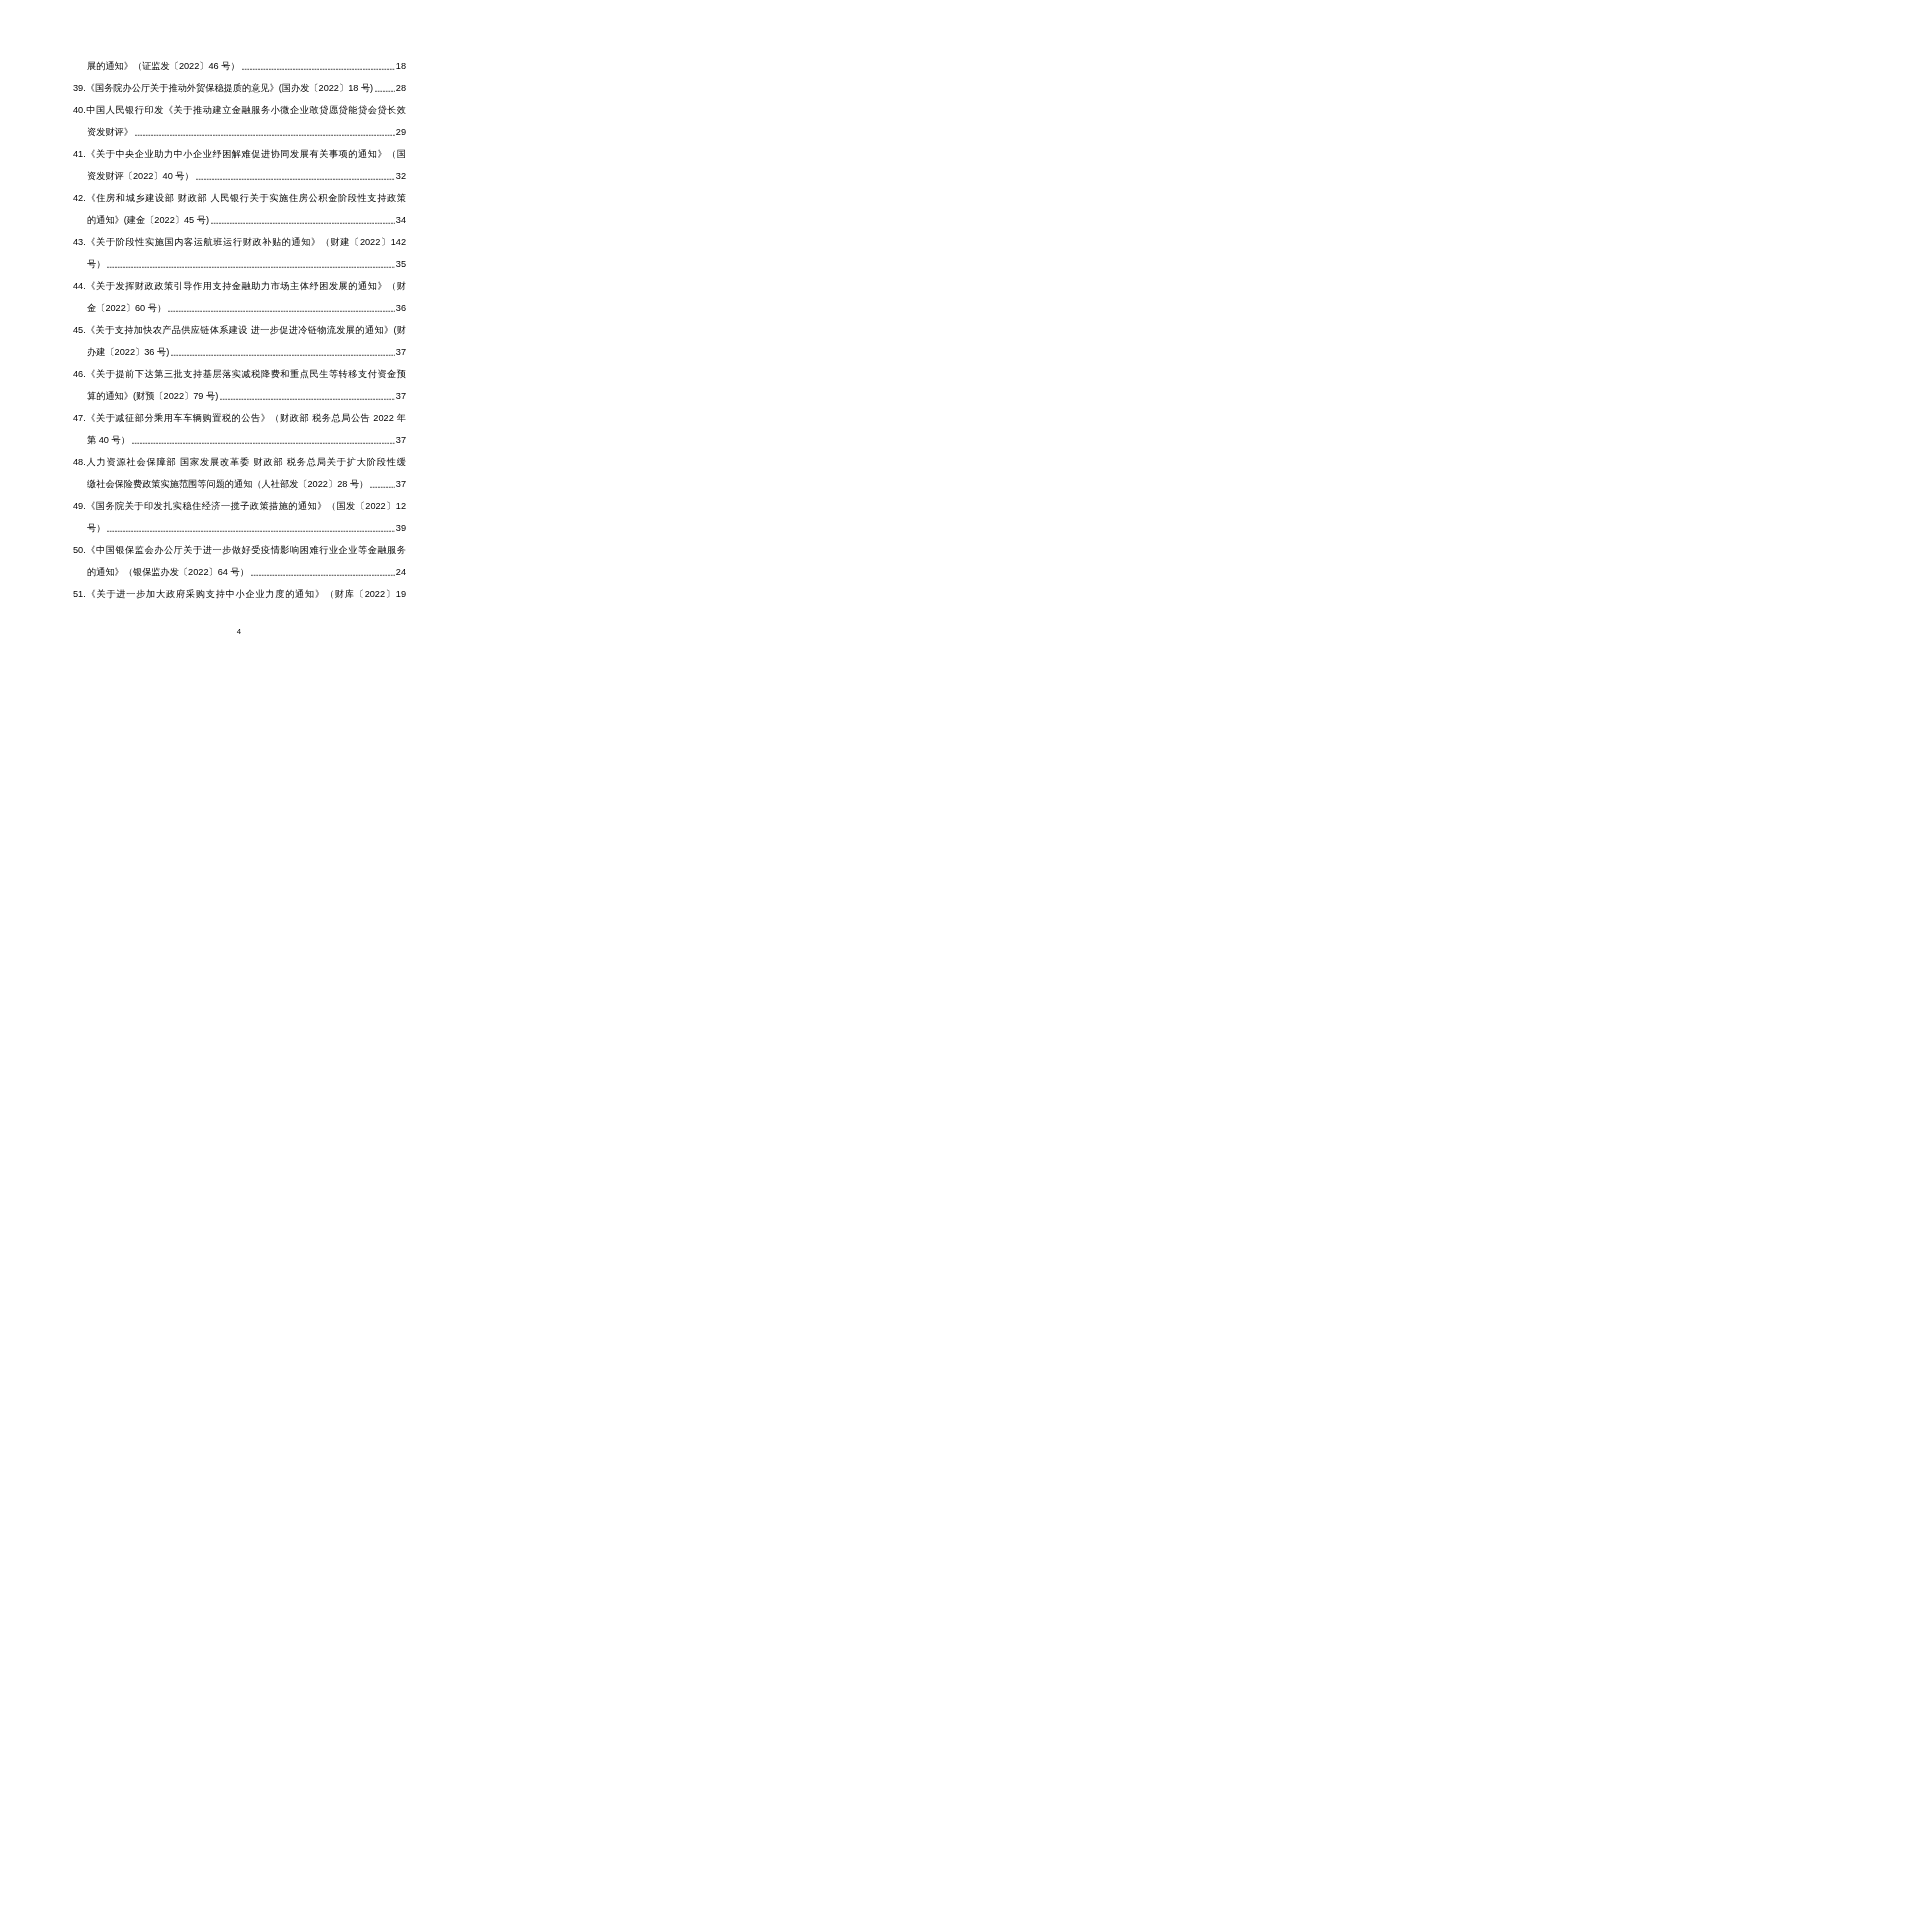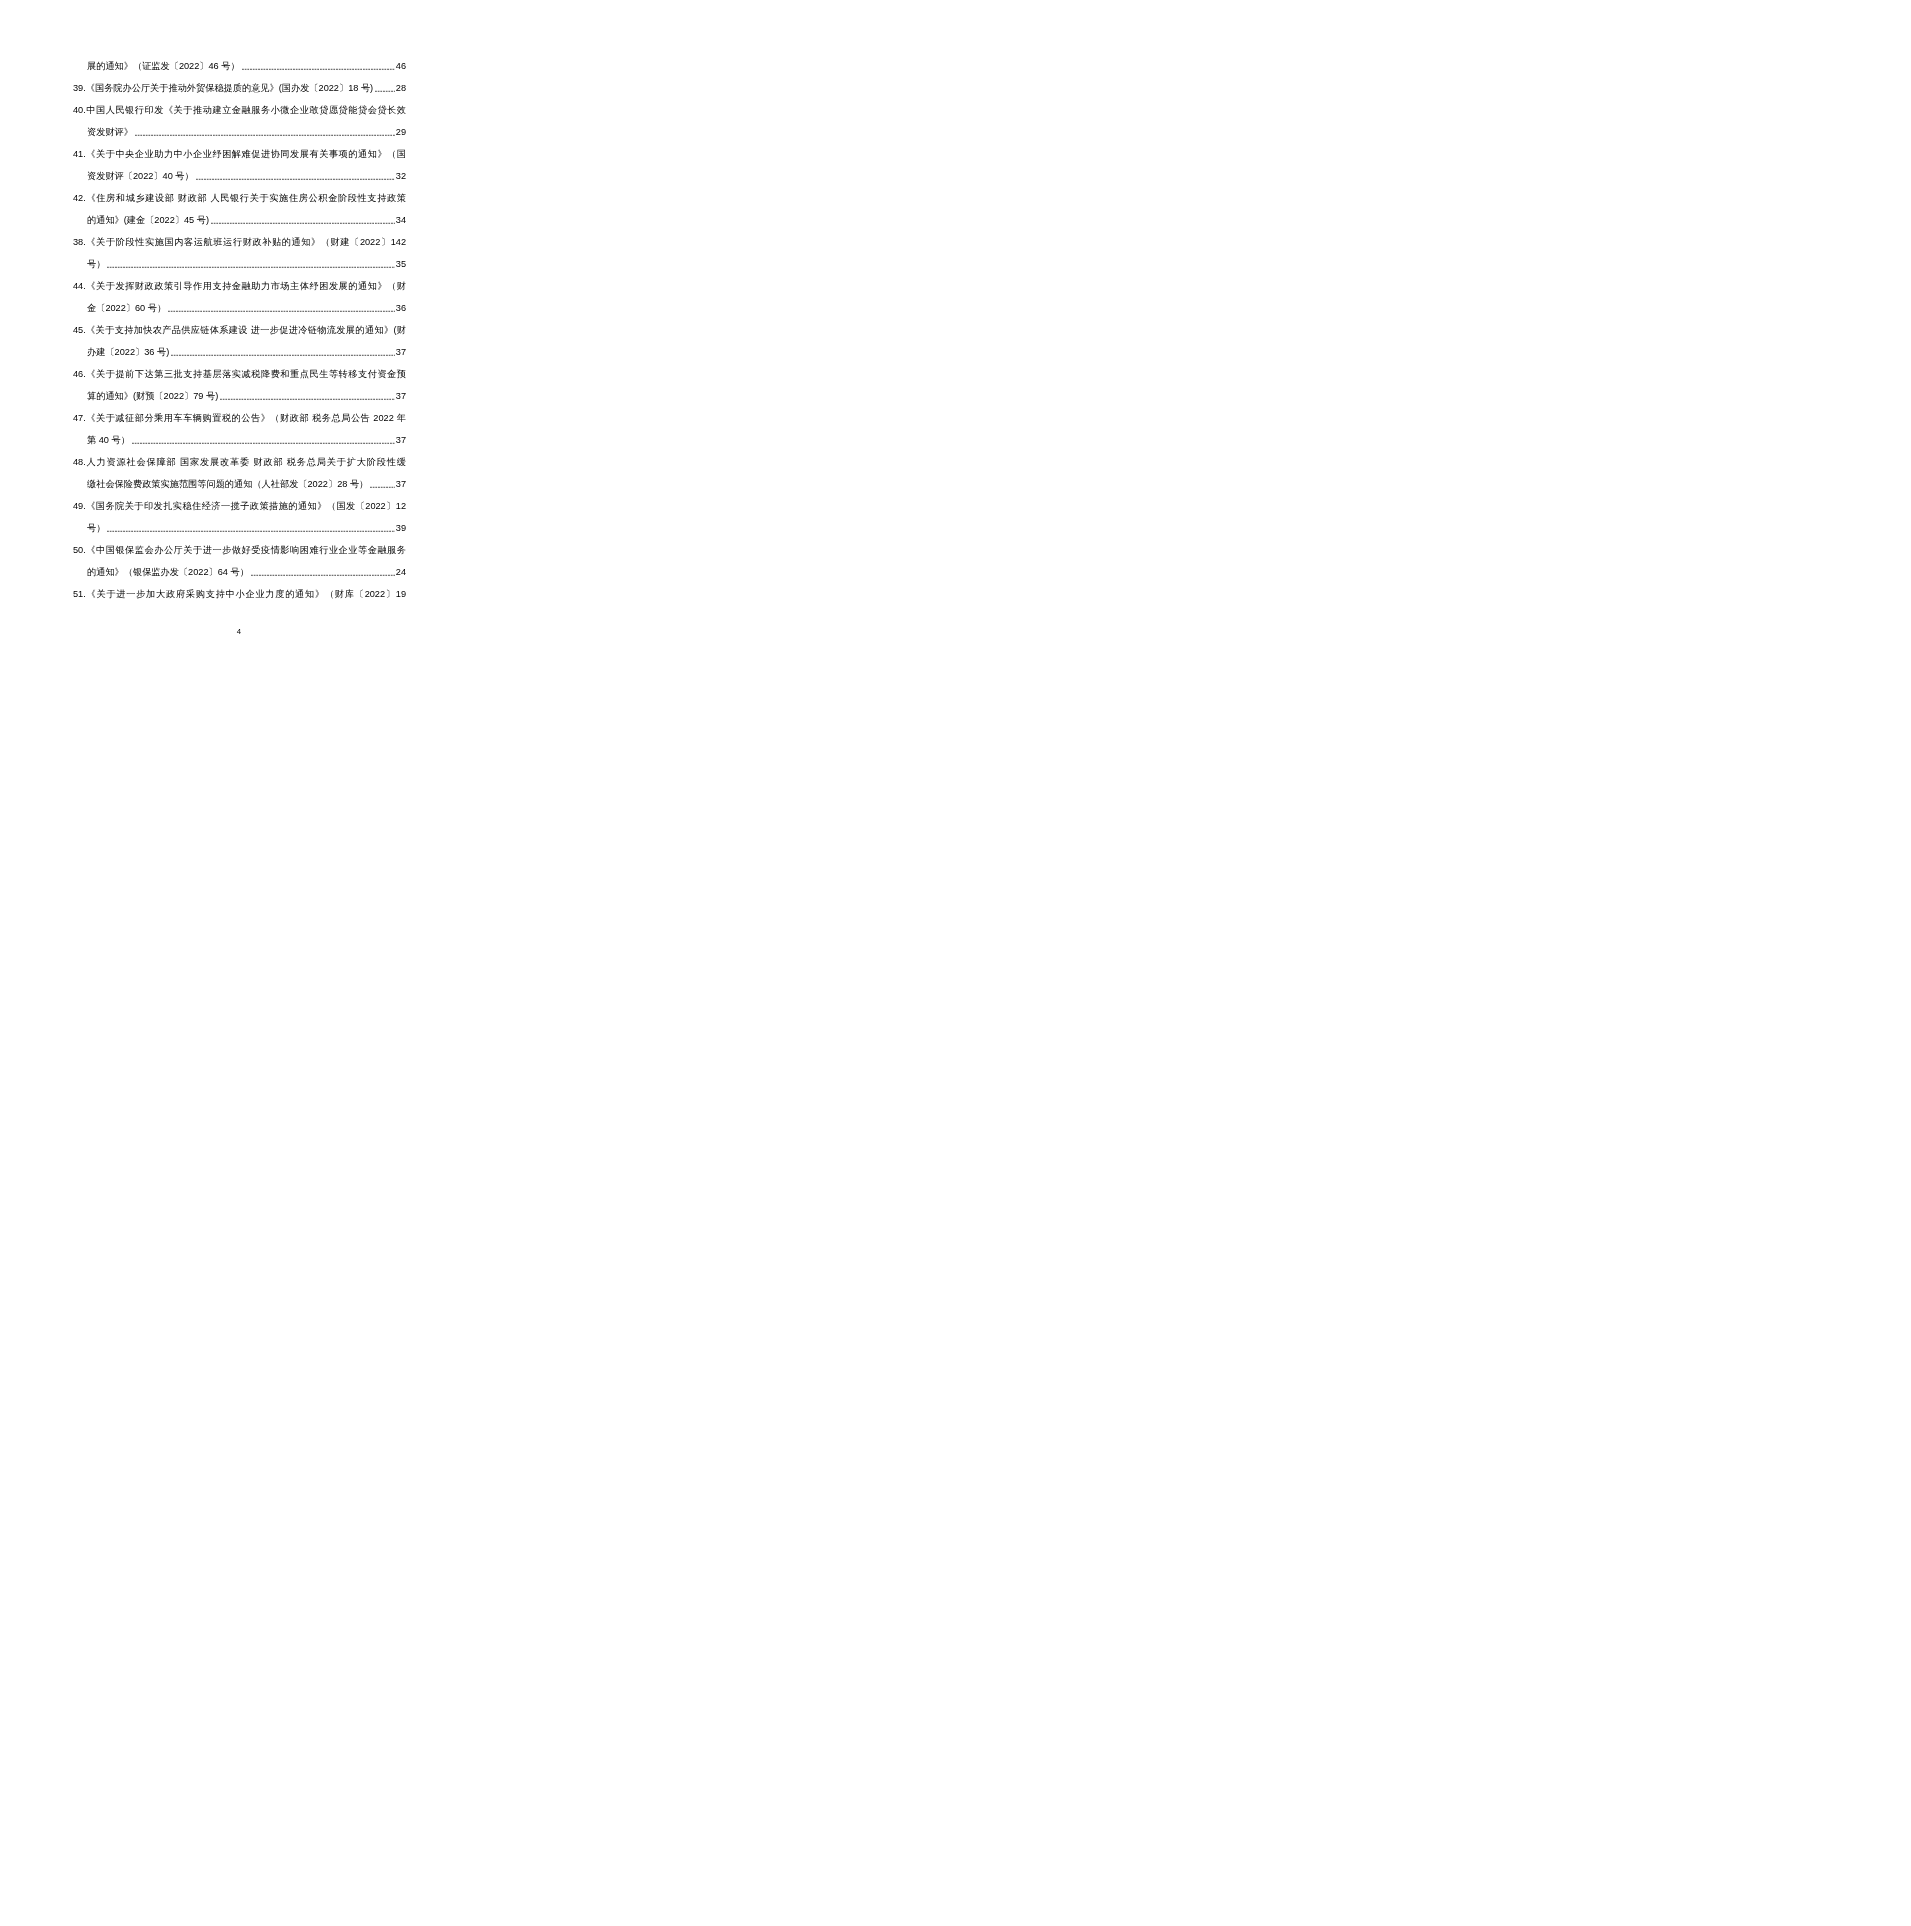--- a/index.html
+++ b/index.html
@@ -68,21 +68,21 @@
 </style>
 </head>
 <body>
 
 <div class="page">
   <div class="toc">
 
     <div class="ln cont">
       <span class="t">展的通知》（证监发〔2022〕46 号）</span>
       <span class="dots"></span>
-      <span class="pg">46</span>
+      <span class="pg">18</span>
     </div>
 
     <div class="ln">
       <span class="t">39.《国务院办公厅关于推动外贸保稳提质的意见》(国办发〔2022〕18 号)</span>
       <span class="dots"></span>
       <span class="pg">28</span>
     </div>
 
     <div class="ln just">
       <span class="t">40.中国人民银行印发《关于推动建立金融服务小微企业敢贷愿贷能贷会贷长效</span>
@@ -108,21 +108,21 @@
       <span class="t">42.《住房和城乡建设部 财政部 人民银行关于实施住房公积金阶段性支持政策</span>
     </div>
 
     <div class="ln cont">
       <span class="t">的通知》(建金〔2022〕45 号)</span>
       <span class="dots"></span>
       <span class="pg">34</span>
     </div>
 
     <div class="ln just">
-      <span class="t">38.《关于阶段性实施国内客运航班运行财政补贴的通知》（财建〔2022〕142</span>
+      <span class="t">43.《关于阶段性实施国内客运航班运行财政补贴的通知》（财建〔2022〕142</span>
     </div>
 
     <div class="ln cont">
       <span class="t">号）</span>
       <span class="dots"></span>
       <span class="pg">35</span>
     </div>
 
     <div class="ln just">
       <span class="t">44.《关于发挥财政政策引导作用支持金融助力市场主体纾困发展的通知》（财</span>

